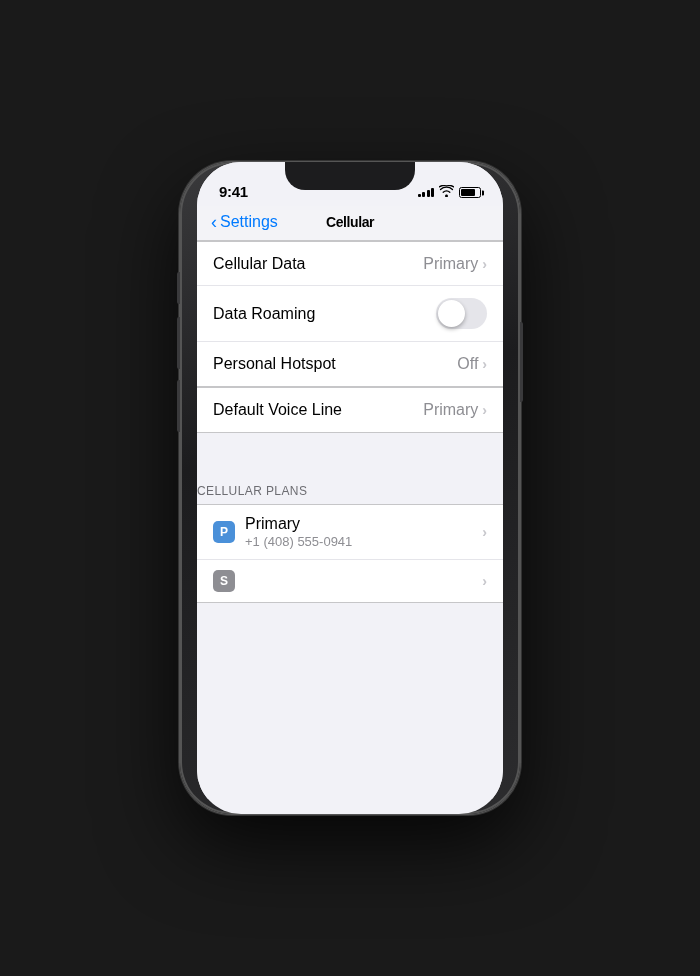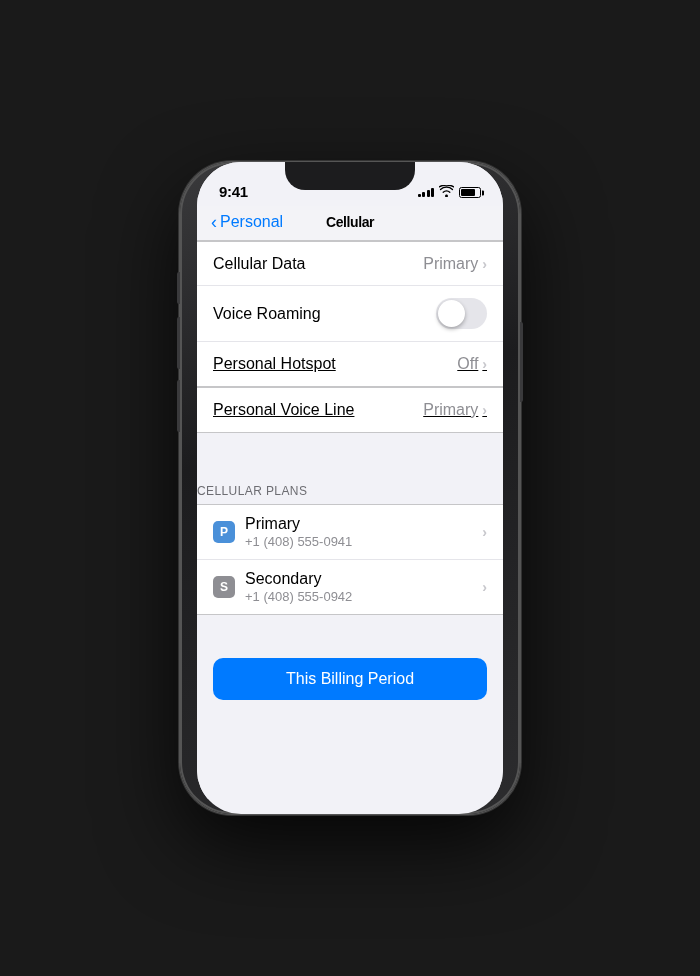--- a/index.html
+++ b/index.html
@@ -217,21 +217,20 @@
       align-items: center;
       justify-content: space-between;
       padding: 12px 16px;
       background: #fff;
       border-bottom: 1px solid #e5e5ea;
       min-height: 44px;
       cursor: pointer;
     }
     .list-item:last-child {
       border-bottom: none;
-      text-decoration: underline;
     }
     .list-item-left {
       display: flex;
       align-items: center;
       gap: 10px;
     }
     .list-item-label {
       font-size: 16px;
       color: #000;
     }
@@ -379,60 +378,60 @@
         </span>
         <div class="battery-icon">
           <div class="battery-fill"></div>
         </div>
       </div>
     </div>
 
     <div class="nav-bar">
       <div class="nav-back">
         <span class="nav-chevron-left">‹</span>
-        <span>Personal</span>
+        <span>Settings</span>
       </div>
       <span class="nav-title">Cellular</span>
     </div>
 
     <div class="content">
 
       <div class="section-group">
         <div class="list-group">
 
           <div class="list-item">
             <span class="list-item-label">Cellular Data</span>
             <div class="list-item-value">
               <span>Primary</span>
               <span class="chevron-right">›</span>
             </div>
           </div>
 
           <div class="list-item">
-            <span class="list-item-label">Voice Roaming</span>
+            <span class="list-item-label">Data Roaming</span>
             <div class="toggle">
               <div class="toggle-thumb"></div>
             </div>
           </div>
 
           <div class="list-item">
             <span class="list-item-label">Personal Hotspot</span>
             <div class="list-item-value">
               <span>Off</span>
               <span class="chevron-right">›</span>
             </div>
           </div>
 
         </div>
 
       </div>
 
       <div class="list-group">
         <div class="list-item">
-          <span class="list-item-label">Personal Voice Line</span>
+          <span class="list-item-label">Default Voice Line</span>
           <div class="list-item-value">
             <span>Primary</span>
             <span class="chevron-right">›</span>
           </div>
         </div>
       </div>
 
       <div class="spacer"></div>
 
       <div class="section-group">
@@ -450,36 +449,29 @@
               </div>
             </div>
             <span class="chevron-right">›</span>
           </div>
 
           <div class="plan-item">
             <div class="list-item-left">
               <div class="plan-badge secondary">
                 <span>S</span>
               </div>
-              <div class="plan-info">
-                <span class="plan-name">Secondary</span>
-                <span class="plan-number">+1 (408) 555-0942</span>
-              </div>
             </div>
             <span class="chevron-right">›</span>
           </div>
 
         </div>
       </div>
 
       <div class="spacer"></div>
 
       <div class="section-group">
 
-        <div class="billing-btn">
-          <span class="billing-btn-text">This Billing Period</span>
-        </div>
 
       </div>
 
     </div>
   </div>
 </div>
 
 </body></html>

